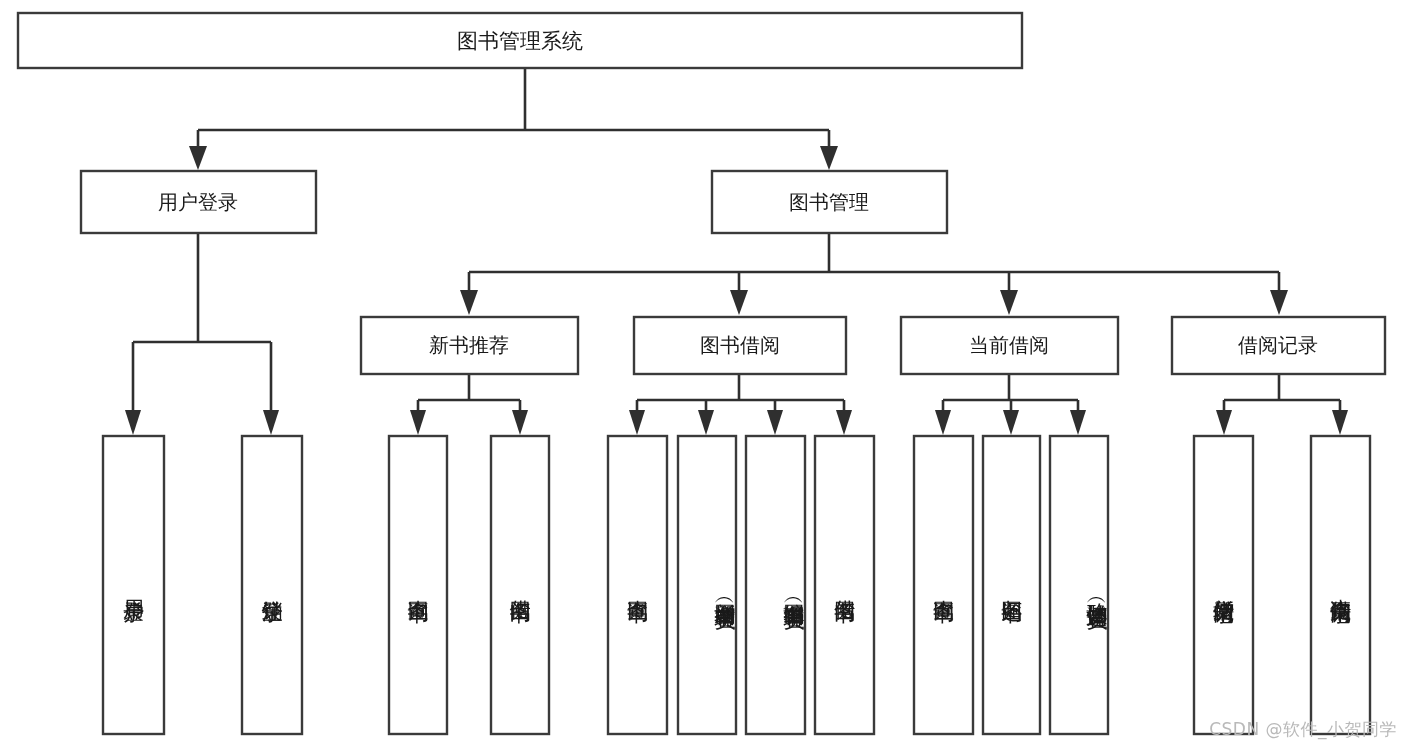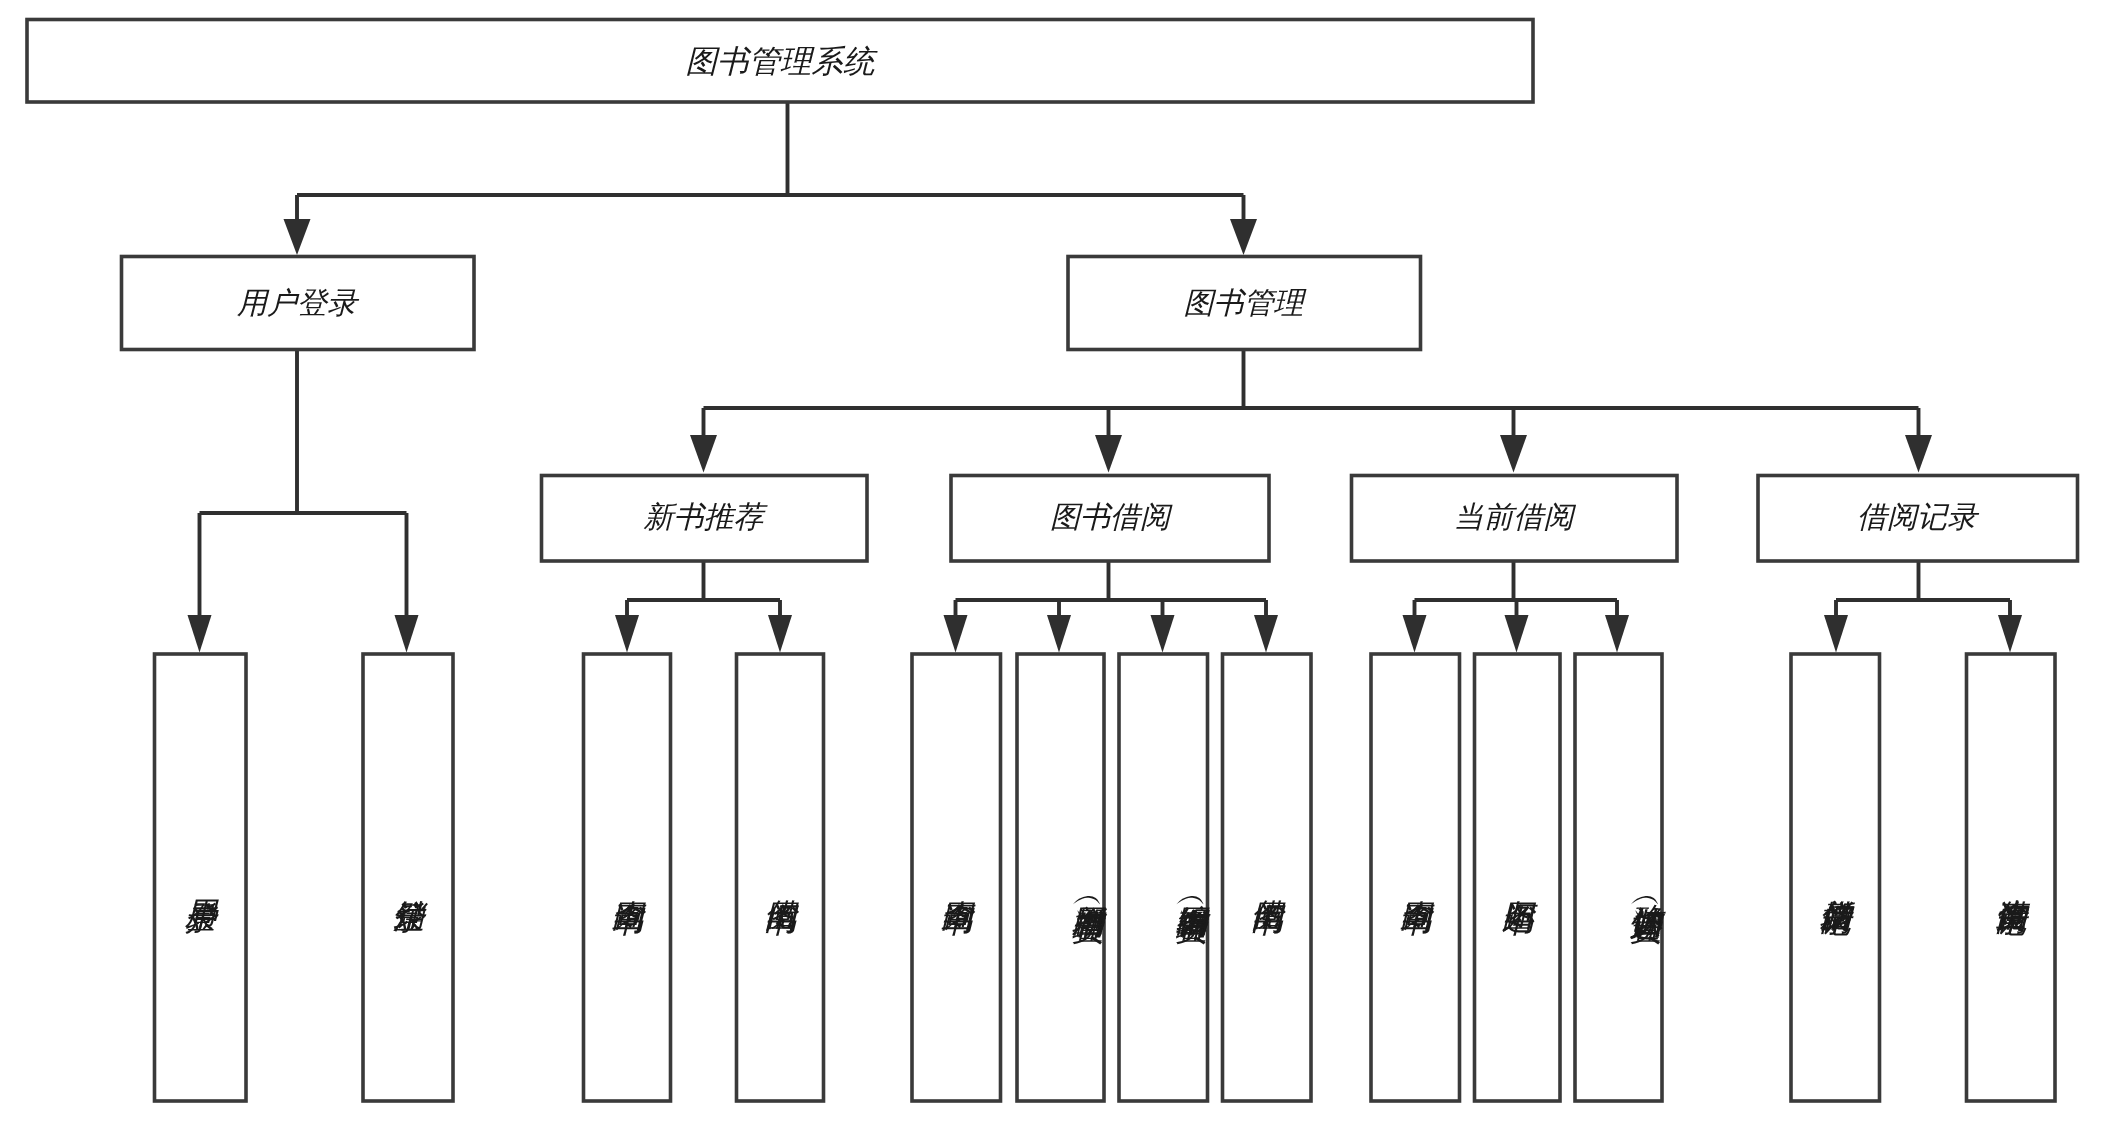--- a/index.html
+++ b/index.html
@@ -11,21 +11,20 @@
     width: 1405px;
     height: 747px;
     font-family: "DejaVu Sans", "Liberation Sans", sans-serif;
     overflow: hidden;
   }
   #diagram-root {
     position: relative;
     width: 1405px;
     height: 747px;
     background: #ffffff;
-    font-style: italic;
   }
   svg.flow {
     position: absolute;
     left: 0;
     top: 0;
     width: 1405px;
     height: 747px;
     display: block;
   }
   .node-box {
@@ -225,13 +224,14 @@
   <div class="vlabel" style="left:746px; top:436px; width:59px; height:298px; display:flex; align-items:flex-start; justify-content:center; padding-top:10px; box-sizing:border-box;">编辑图书（管理员）</div>
   <div class="vlabel" style="left:815px; top:436px; width:59px; height:298px; display:flex; align-items:center; justify-content:center;">借阅图书</div>
 
   <div class="vlabel" style="left:914px; top:436px; width:59px; height:298px; display:flex; align-items:center; justify-content:center;">查询图书</div>
   <div class="vlabel" style="left:983px; top:436px; width:57px; height:298px; display:flex; align-items:center; justify-content:center;">归还图书</div>
   <div class="vlabel" style="left:1050px; top:436px; width:58px; height:298px; display:flex; align-items:flex-start; justify-content:center; padding-top:10px; box-sizing:border-box;">确认归还（管理员）</div>
 
   <div class="vlabel" style="left:1194px; top:436px; width:59px; height:298px; display:flex; align-items:center; justify-content:center;">新增借阅记录</div>
   <div class="vlabel" style="left:1311px; top:436px; width:59px; height:298px; display:flex; align-items:center; justify-content:center;">查询借阅记录</div>
 
+  <div class="watermark">CSDN @软件_小贺同学</div>
 </div>
 
 </body></html>

